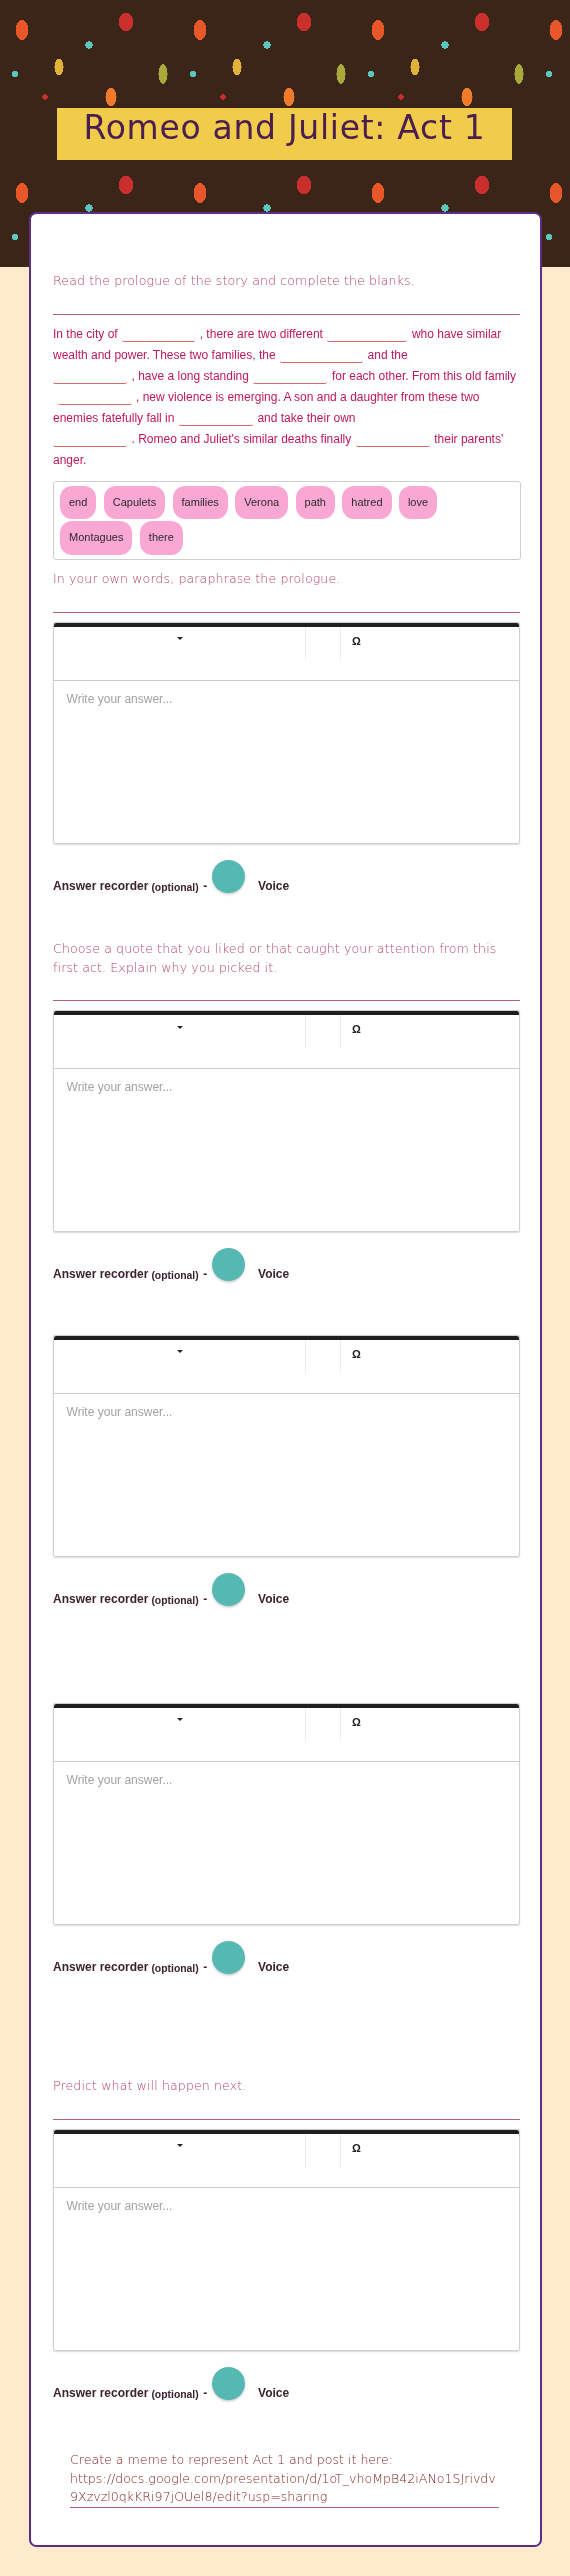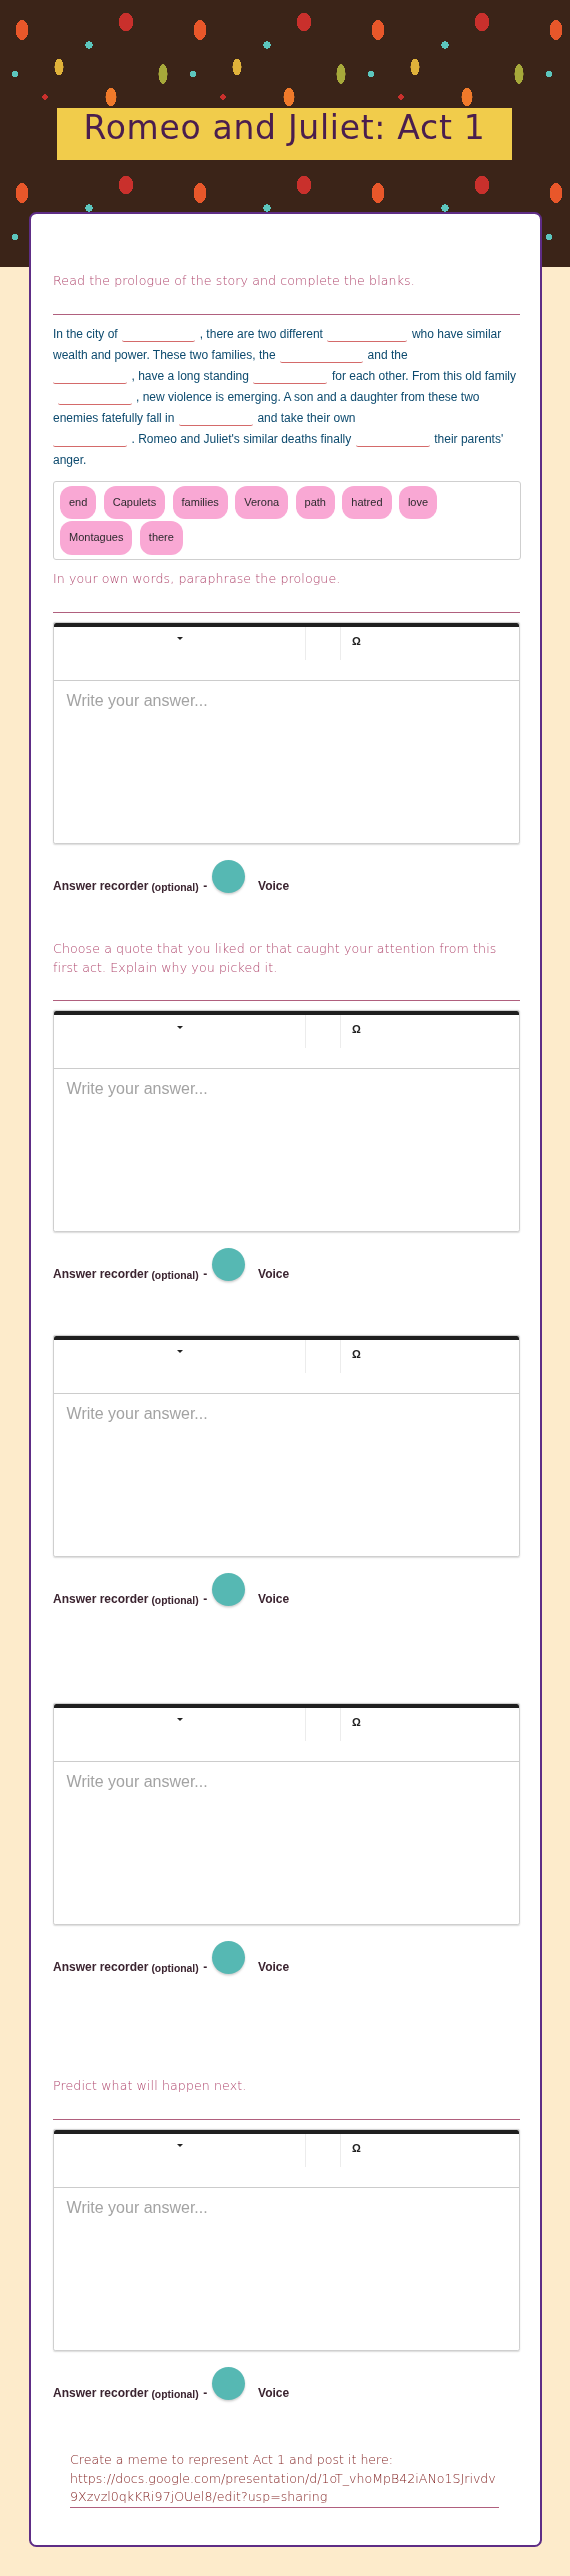--- a/index.html
+++ b/index.html
@@ -55,21 +55,21 @@
       line-height: 18.6px;
       letter-spacing: 0.1px;
       padding-bottom: 23px;
       border-bottom: 1.1px solid #b0607e;
     }
     .section { position: absolute; left: 22px; width: 467px; }
     .prologue {
       margin-top: 9px;
       font-size: 12px;
       line-height: 21px;
-      color: #0c4a6e;
+      color: #be185d;
     }
     .blank {
       display: inline-block;
       width: 74px; height: 13.4px;
       border-bottom: 1.1px solid #d46a6a;
       vertical-align: -4.5px;
       margin: 0 4.5px;
       border-radius: 0 0 2.2px 2.2px;
     }
     .word-bank {
@@ -106,21 +106,21 @@
     .tb-omega { padding-left: 11px; padding-top: 8.2px; font-weight: bold; font-size: 11px; color: #222; }
     .caret {
       width: 0; height: 0;
       border-left: 3px solid transparent; border-right: 3px solid transparent;
       border-top: 3.7px solid #222;
     }
     .editor-body {
       height: 162px;
       padding: 11px 12.6px;
       color: #a3a3a3;
-      font-size: 16px;
+      font-size: 12px;
     }
     .recorder {
       margin-top: 16.3px;
       display: flex; align-items: flex-end;
       font-weight: bold;
       font-size: 12px;
       color: #3b2430;
     }
     .recorder .opt { font-size: 10.4px; margin-left: 3px; }
     .recorder .dash { margin: 0 4.5px; }

